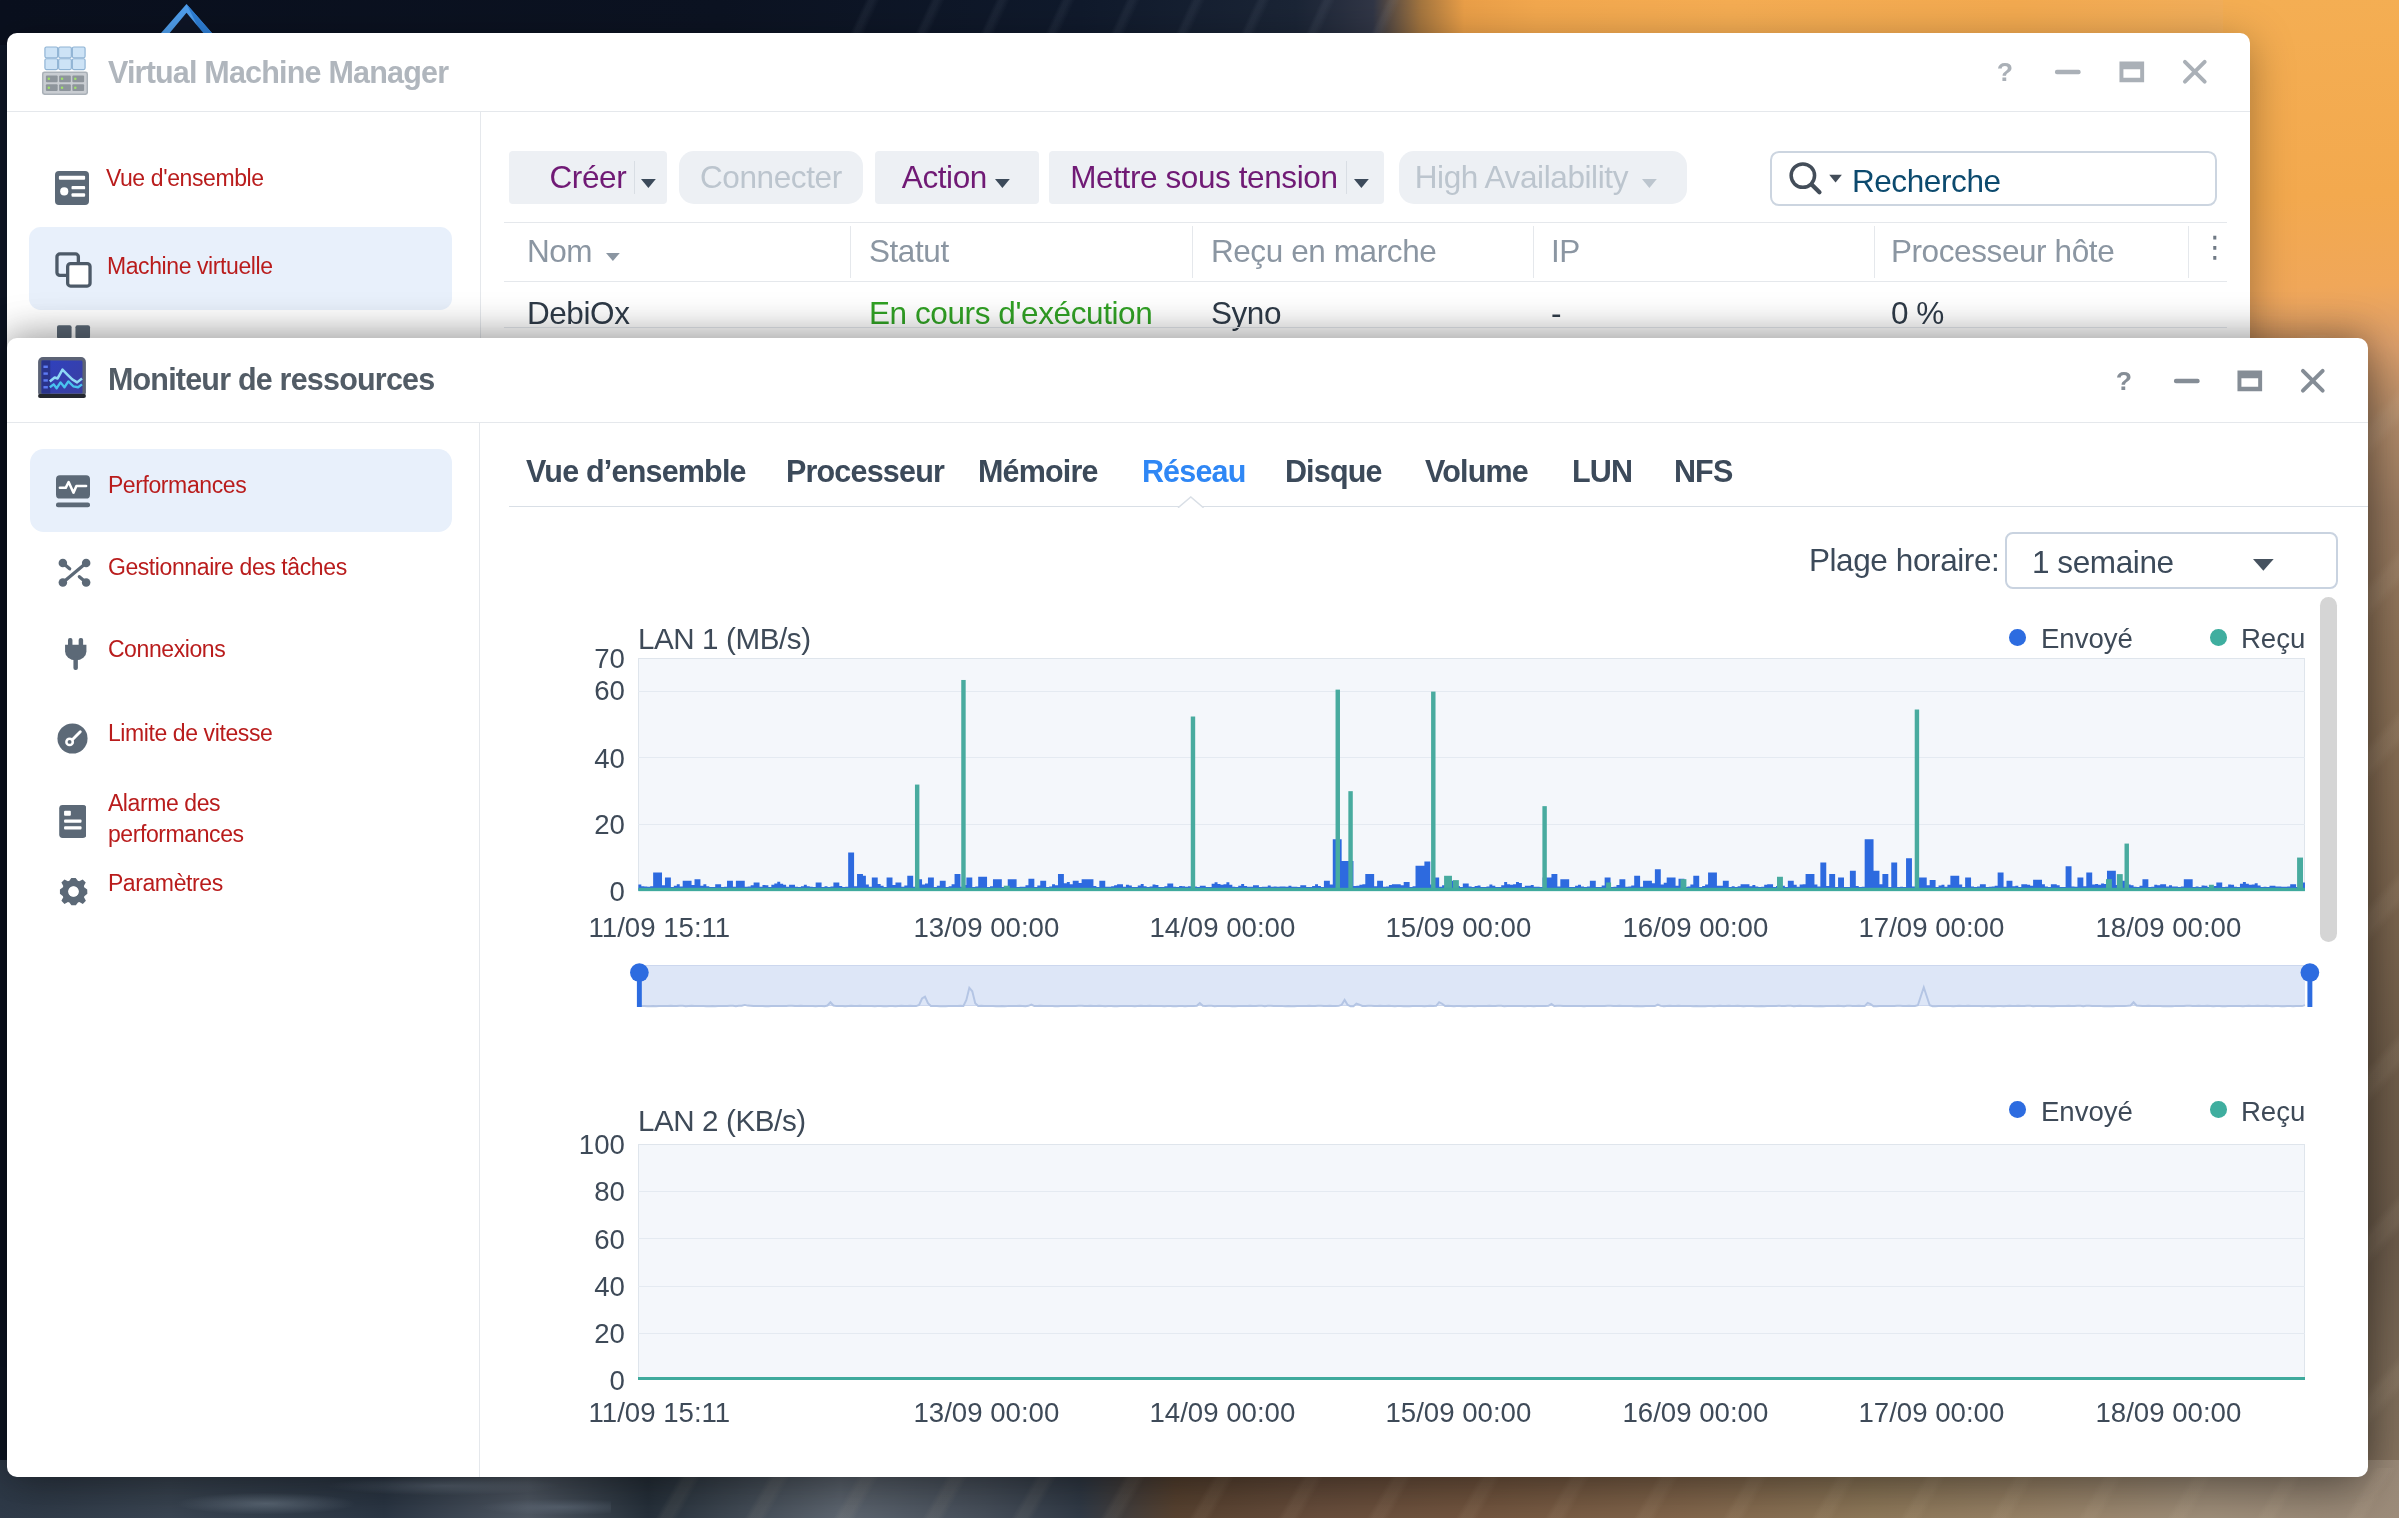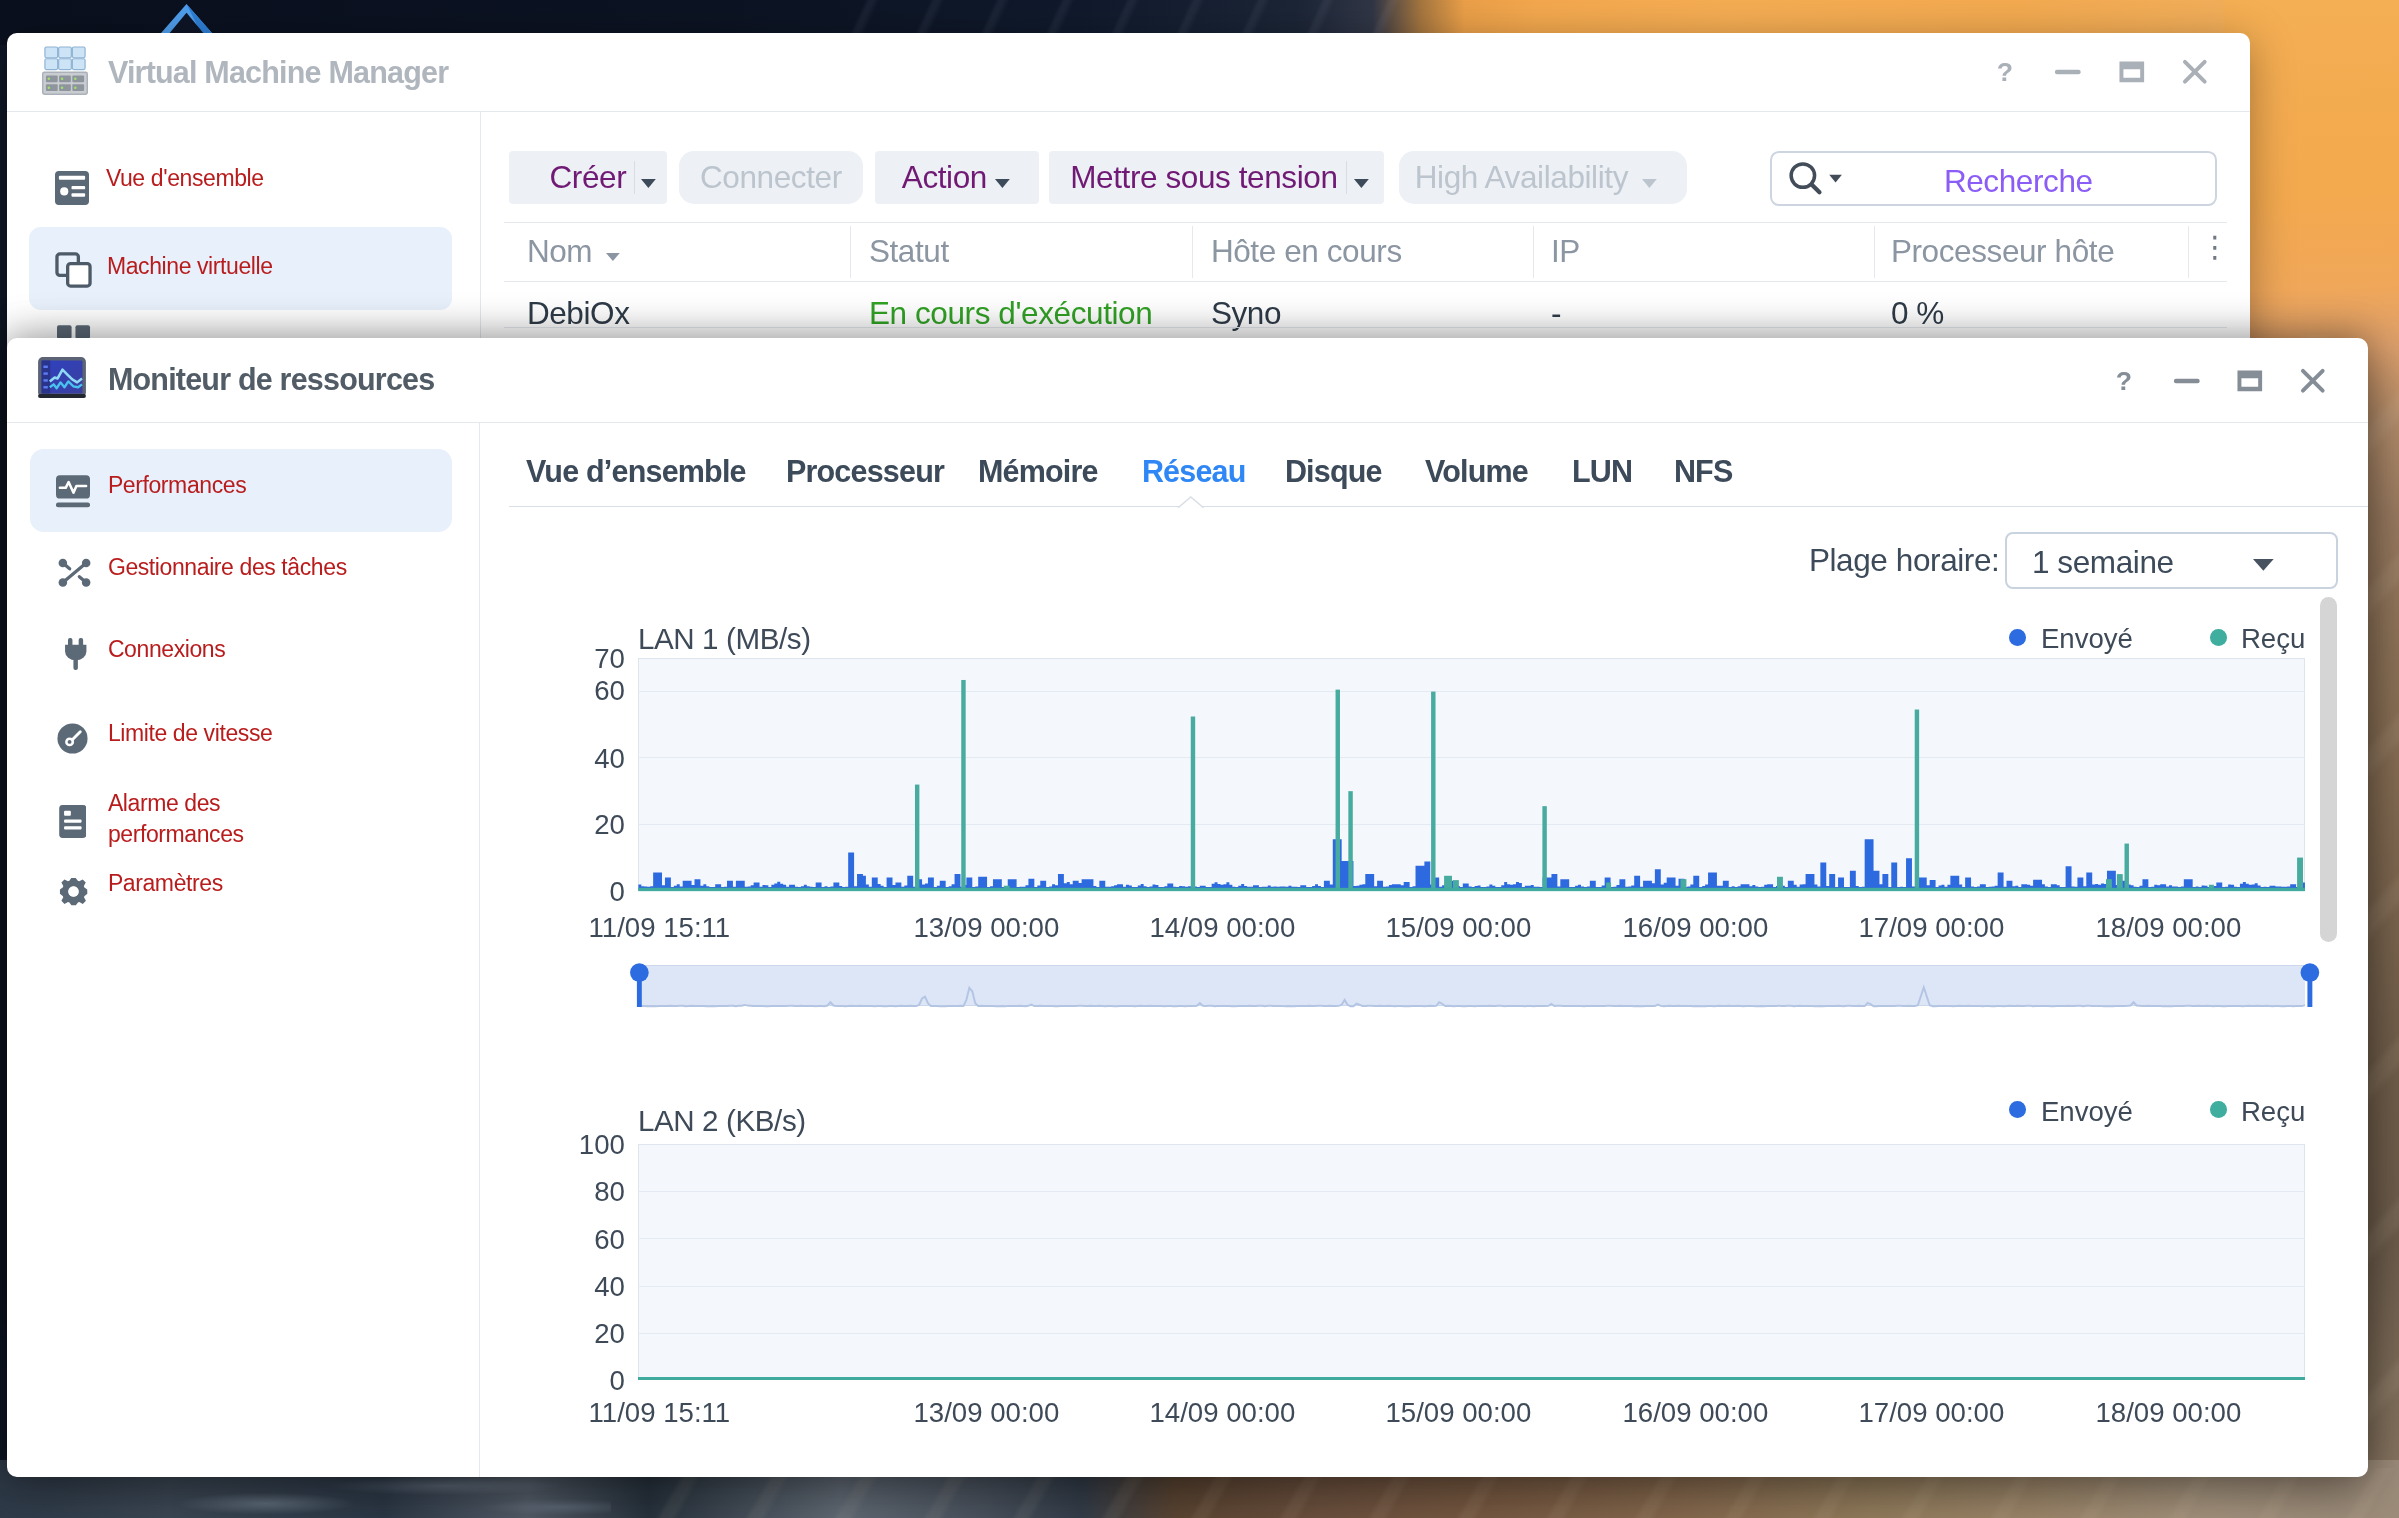--- a/index.html
+++ b/index.html
@@ -145,35 +145,35 @@
     <div class="abs" style="left:1635px;top:141px;"><svg width="14.8" height="8.9" viewBox="0 0 15 9">
           <path d="M0 0 h15 l-7.5 9 z" fill="#bcc5ce"></path>
         </svg></div>
 
     <div class="abs" style="left:1763px;top:118px;width:447px;height:55px;border:2px solid #ccd5e0;border-radius:8.9px;box-sizing:border-box;"></div>
     <div class="abs" style="left:1779px;top:127px;"><svg width="63" height="41" viewBox="0 0 64 42">
 <circle cx="17" cy="16" r="12" fill="none" stroke="#434d59" stroke-width="3.6"></circle>
 <line x1="26" y1="25" x2="34" y2="33" stroke="#434d59" stroke-width="4.4" stroke-linecap="round"></line>
 <path d="M44 15 l13 0 l-6.5 8 z" fill="#434d59"></path>
 </svg></div>
-    <div class="t" style="left:1937px;top:130px;font-size:31.5px;color:#8b5cf6;">Recherche</div>
+    <div class="t" style="left:1845px;top:130px;font-size:31.5px;color:#0c4a6e;">Recherche</div>
 
     <div class="divh" style="left:497px;top:189px;width:1723px;"></div>
     <div class="divh" style="left:497px;top:248px;width:1723px;"></div>
     <div class="divv" style="left:843px;top:193px;height:52px;"></div>
     <div class="divv" style="left:1185px;top:193px;height:52px;"></div>
     <div class="divv" style="left:1526px;top:193px;height:52px;"></div>
     <div class="divv" style="left:1867px;top:193px;height:52px;"></div>
     <div class="divv" style="left:2181px;top:193px;height:52px;"></div>
     <div class="t th" style="left:520px;top:200px;">Nom</div>
     <div class="abs" style="left:599px;top:214px;"><svg width="13.8" height="7.9" viewBox="0 0 14 8">
           <path d="M0 0 h14 l-7.0 8 z" fill="#8b96a2"></path>
         </svg></div>
     <div class="t th" style="left:862px;top:200px;">Statut</div>
-    <div class="t th" style="left:1204px;top:200px;">Hôte en cours</div>
+    <div class="t th" style="left:1204px;top:200px;">Reçu en marche</div>
     <div class="t th" style="left:1544px;top:200px;">IP</div>
     <div class="t th" style="left:1884px;top:200px;">Processeur hôte</div>
     <div class="t" style="left:2193px;top:197px;font-size:29.6px;color:#707a85;letter-spacing:0;">⋮</div>
     <div class="t" style="left:520px;top:262px;font-size:31.5px;color:#2f3b48;">DebiOx</div>
     <div class="t" style="left:862px;top:262px;font-size:31.5px;color:#31a125;">En cours d'exécution</div>
     <div class="t" style="left:1204px;top:262px;font-size:31.5px;color:#2f3b48;">Syno</div>
     <div class="t" style="left:1544px;top:262px;font-size:31.5px;color:#2f3b48;">-</div>
     <div class="t" style="left:1884px;top:262px;font-size:31.5px;color:#2f3b48;">0 %</div>
     <div class="divh" style="left:497px;top:294px;width:1723px;"></div>
   </div>

